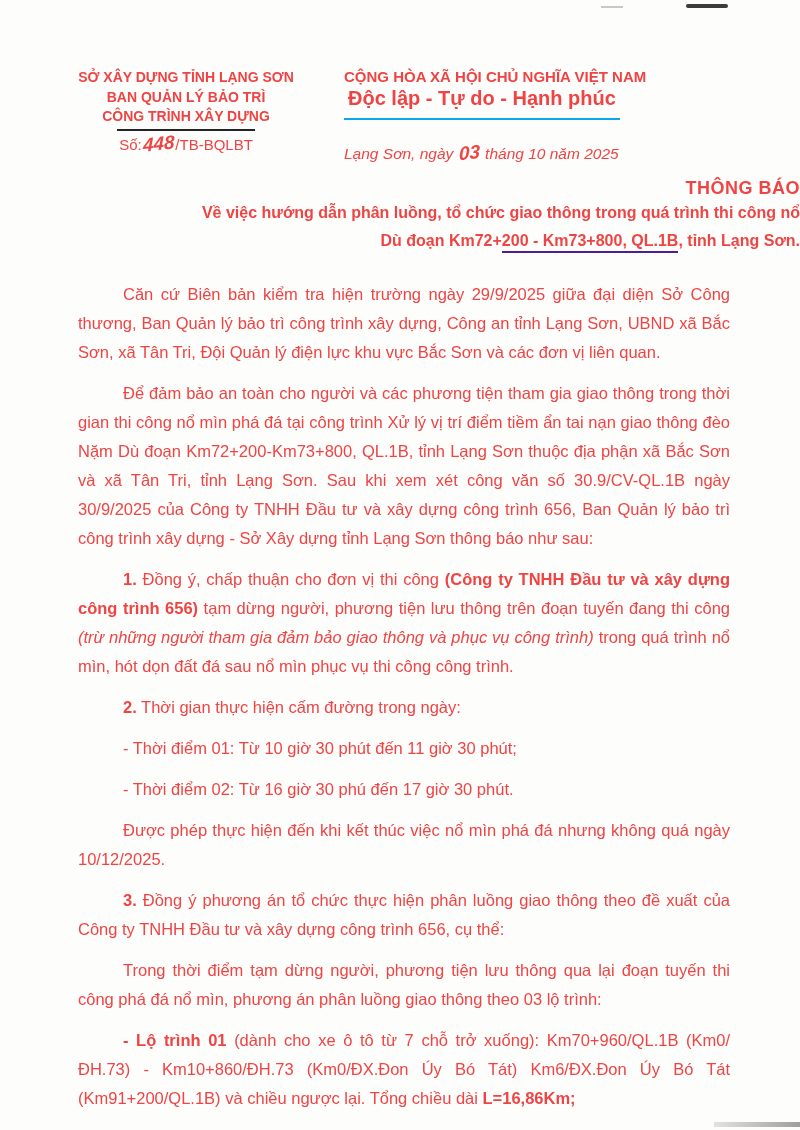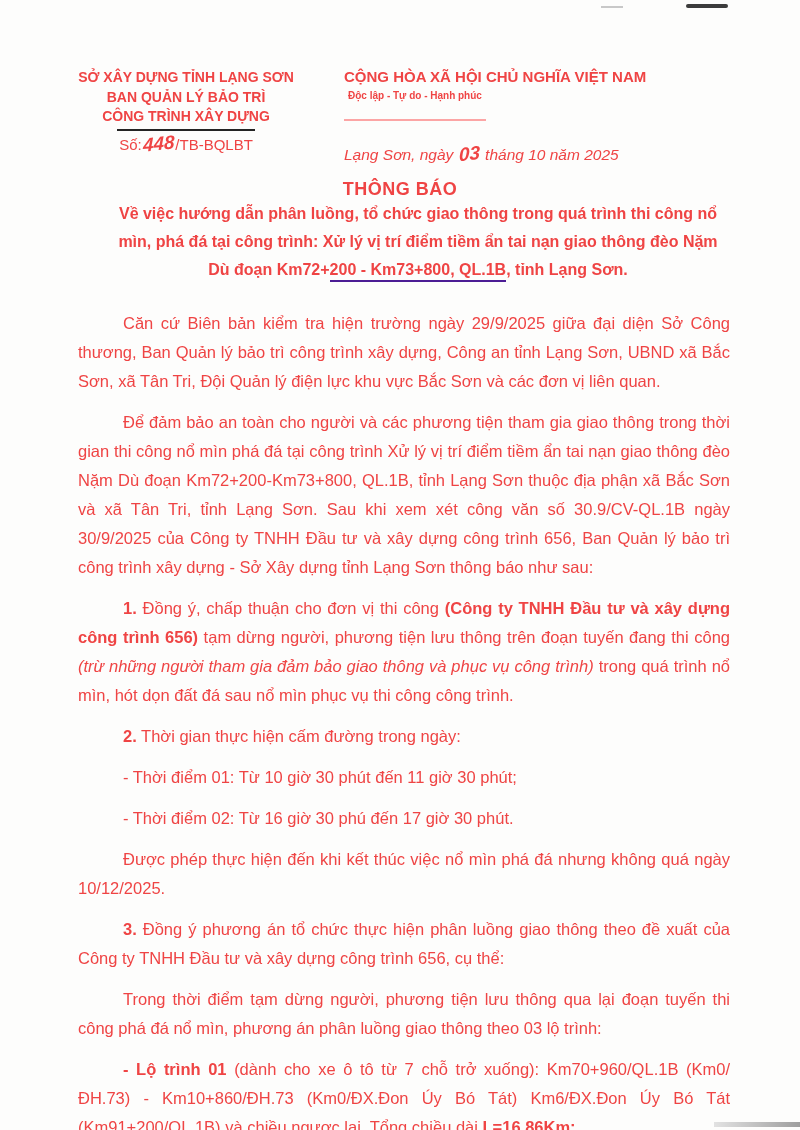--- a/index.html
+++ b/index.html
@@ -14,34 +14,34 @@
   }
 
   
   .header { display: flex; padding-top: 68px; }
   .hleft { width: 272px; margin-left: 50px; text-align: center; }
   .hleft-line { font-weight: bold; font-size: 14px; line-height: 19.5px; white-space: nowrap; }
   .hleft-underline { width: 138px; height: 0; border-top: 2px solid #242424; margin: 2px auto 3px auto; }
   .doc-number { font-size: 15px; margin-top: 2px; white-space: nowrap; }
   .hright { width: 410px; margin-left: 22px; text-align: left; }
   .nat-line1 { font-weight: bold; font-size: 15px; white-space: nowrap; }
-  .nat-line2 { font-weight: bold; font-size: 10px; display: inline-block; border-bottom: 2px solid #fca5a5; padding: 0 4px 18px 4px; margin-top: 2px; white-space: nowrap; }
+  .nat-line2 { font-weight: bold; font-size: 20px; display: inline-block; border-bottom: 2px solid #0ea5e9; padding: 0 4px 8px 4px; margin-top: 2px; white-space: nowrap; }
   .date-line { font-style: italic; font-size: 15.5px; margin-top: 23px; white-space: nowrap; }
   .handwritten {
     display: inline-block;
     font-style: italic;
     font-weight: bold;
     font-size: 19px;
     line-height: 1;
     transform: rotate(-6deg) skewX(-6deg);
     margin: 0 1px;
   }
 
   
-  .title-block { text-align: center; margin-top: 15px; }
+  .title-block { text-align: right; margin-top: 15px; }
   .title-main { font-weight: bold; font-size: 18px; letter-spacing: 0.5px; }
   .subtitle-line { font-weight: bold; font-size: 16px; line-height: 28px; white-space: nowrap; padding-left: 36px; }
   .subtitle-line:first-of-type { margin-top: 2px; }
   .u-part { border-bottom: 2px solid #4c1d95; padding-bottom: 2px; }
 
   
   .doc-body {
     padding: 13px 58px 0 66px;
     text-align: justify;
     font-size: 16.5px;
@@ -76,21 +76,20 @@
     <div class="hright">
       <div class="nat-line1">CỘNG HÒA XÃ HỘI CHỦ NGHĨA VIỆT NAM</div>
       <div><span class="nat-line2">Độc lập - Tự do - Hạnh phúc</span></div>
       <div class="date-line"><span>Lạng Sơn, ngày</span> <span class="handwritten">03</span> <span>tháng 10 năm 2025</span></div>
     </div>
   </div>
 
   <div class="title-block">
     <div class="title-main">THÔNG BÁO</div>
     <div class="subtitle-line">Về việc hướng dẫn phân luồng, tổ chức giao thông trong quá trình thi công nổ</div>
-    <div class="subtitle-line">mìn, phá đá tại công trình: Xử lý vị trí điểm tiềm ẩn tai nạn giao thông đèo Nặm</div>
     <div class="subtitle-line"><span>Dù đoạn Km72+</span><span class="u-part">200 - Km73+800, QL.1B</span><span>, tỉnh Lạng Sơn.</span></div>
   </div>
 
   <div class="doc-body">
     <p>Căn cứ Biên bản kiểm tra hiện trường ngày 29/9/2025 giữa đại diện Sở Công thương, Ban Quản lý bảo trì công trình xây dựng, Công an tỉnh Lạng Sơn, UBND xã Bắc Sơn, xã Tân Tri, Đội Quản lý điện lực khu vực Bắc Sơn và các đơn vị liên quan.</p>
     <p>Để đảm bảo an toàn cho người và các phương tiện tham gia giao thông trong thời gian thi công nổ mìn phá đá tại công trình Xử lý vị trí điểm tiềm ẩn tai nạn giao thông đèo Nặm Dù đoạn Km72+200-Km73+800, QL.1B, tỉnh Lạng Sơn thuộc địa phận xã Bắc Sơn và xã Tân Tri, tỉnh Lạng Sơn. Sau khi xem xét công văn số 30.9/CV-QL.1B ngày 30/9/2025 của Công ty TNHH Đầu tư và xây dựng công trình 656, Ban Quản lý bảo trì công trình xây dựng - Sở Xây dựng tỉnh Lạng Sơn thông báo như sau:</p>
     <p><span class="b">1.</span><span> Đồng ý, chấp thuận cho đơn vị thi công </span><span class="b">(Công ty TNHH Đầu tư và xây dựng công trình 656)</span><span> tạm dừng người, phương tiện lưu thông trên đoạn tuyến đang thi công </span><span class="i">(trừ những người tham gia đảm bảo giao thông và phục vụ công trình)</span><span> trong quá trình nổ mìn, hót dọn đất đá sau nổ mìn phục vụ thi công công trình.</span></p>
     <p><span class="b">2.</span><span> Thời gian thực hiện cấm đường trong ngày:</span></p>
     <p>- Thời điểm 01: Từ 10 giờ 30 phút đến 11 giờ 30 phút;</p>
     <p>- Thời điểm 02: Từ 16 giờ 30 phú đến 17 giờ 30 phút.</p>

